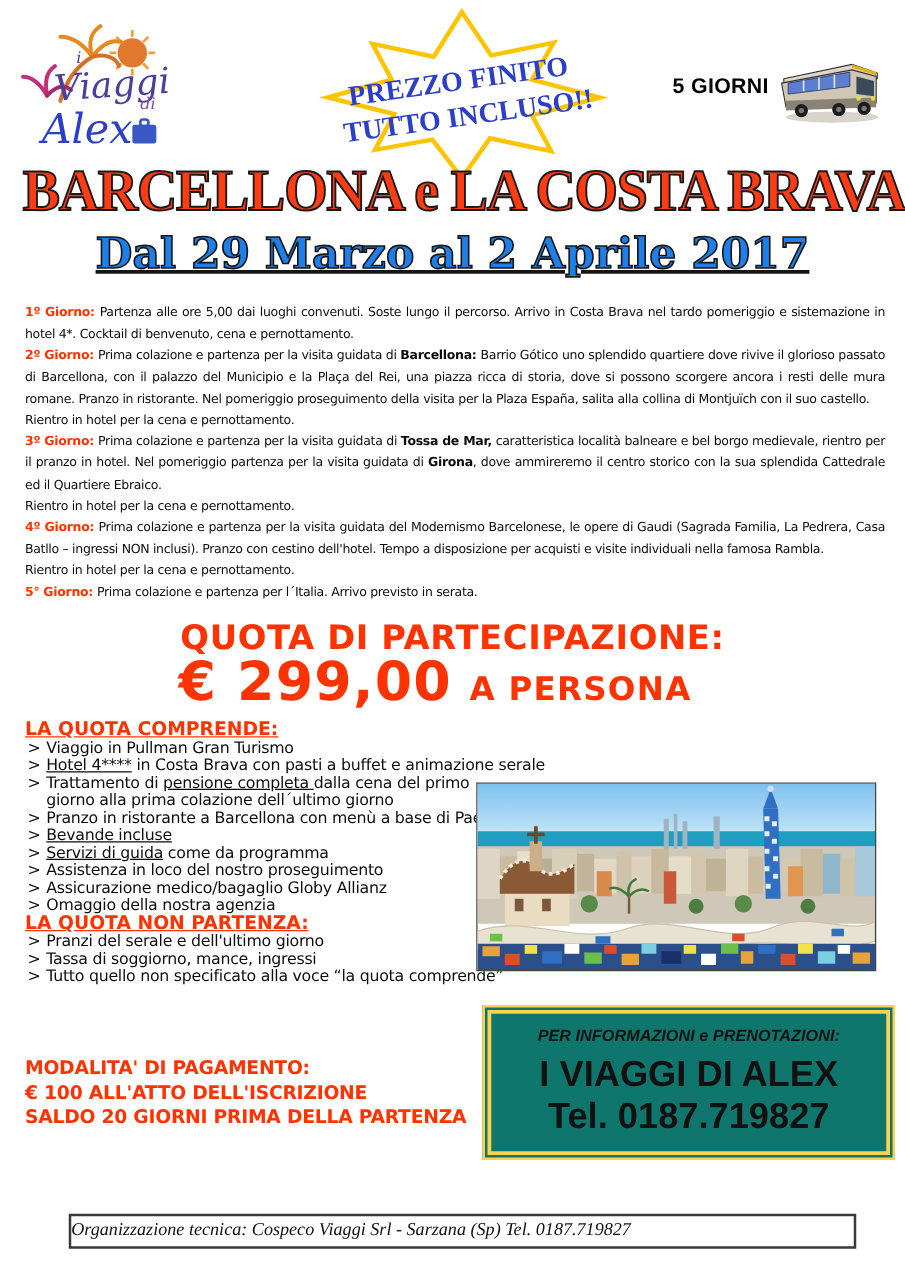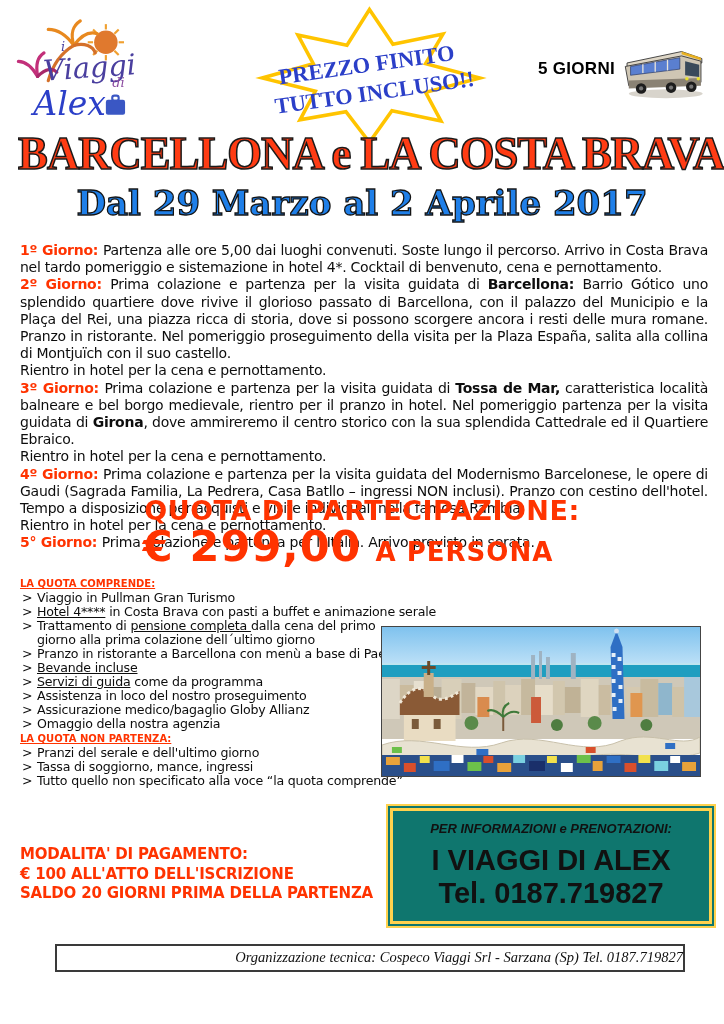--- a/index.html
+++ b/index.html
@@ -11,39 +11,39 @@
   #starburst{position:absolute;left:252px;top:6px;width:240px;height:144px;}
   #duration{position:absolute;left:538px;top:59px;font:bold 17px "Liberation Sans",sans-serif;color:#000;letter-spacing:.3px;}
   #bus{position:absolute;left:620px;top:38px;width:88px;height:64px;}
 
   
   .title{position:absolute;top:126px;left:0;width:724px;text-align:center;white-space:nowrap;
          font-family:"Liberation Serif",serif;font-weight:bold;font-size:47px;letter-spacing:-1px;
          color:#ff3c14;-webkit-text-stroke:1.6px #1a1a1a;transform:scaleX(.95);}
   .subtitle{position:absolute;top:183px;left:0;width:724px;text-align:center;white-space:nowrap;
          font-family:"DejaVu Serif",serif;font-weight:bold;font-size:34px;
-         color:#1f7fe8;-webkit-text-stroke:1.3px #141414;}
-
-  
-  #itinerary{position:absolute;left:20px;top:242px;width:688px;font-size:14px;line-height:17.2px;
+         color:#1f7fe8;text-decoration:underline;-webkit-text-stroke:1.3px #141414;}
+
+  
+  #itinerary{position:absolute;left:20px;top:242px;width:688px;font-size:10px;line-height:17.2px;
          text-align:justify;letter-spacing:-.25px;}
   #itinerary p{margin:0;}
   .seg-label{color:#ff3300;font-weight:bold;}
   .seg-bold{font-weight:bold;}
 
   
   #quota-heading{position:absolute;top:495px;left:0;width:724px;text-align:center;
          font-weight:bold;font-size:27px;color:#ff3300;letter-spacing:.5px;}
   #price-line{position:absolute;top:521px;left:0;width:696px;text-align:center;color:#ff3300;font-weight:bold;}
   #price{font-size:43px;letter-spacing:1px;}
   #price-suffix{font-size:26px;margin-left:14px;letter-spacing:1px;}
 
   
   #left-lists{position:absolute;left:20px;top:576px;width:700px;}
-  .list-head{font-weight:bold;font-size:10px;color:#ff3300;text-decoration:underline;line-height:15px;}
+  .list-head{font-weight:bold;font-size:15px;color:#ff3300;text-decoration:underline;line-height:15px;}
   .li{font-size:12.6px;line-height:14px;white-space:nowrap;letter-spacing:-.2px;}
   .bullet{display:inline-block;width:15px;padding-left:2px;}
   .cont{font-size:12.6px;line-height:14px;padding-left:17px;letter-spacing:-.2px;}
   .u{text-decoration:underline;}
   #supplemento{font-weight:bold;font-size:13.4px;color:#ff3300;margin-top:3px;letter-spacing:-.2px;}
 
   
   #photo{position:absolute;left:381px;top:626px;width:318px;height:149px;border:1px solid #444;z-index:5;background:#fff;}
 
   
@@ -51,22 +51,22 @@
   .contact-outer{border:2px solid #ffd24d;padding:2px;background:#0f766e;}
   .contact-inner{border:3px solid #ffd24d;padding:8px 6px 10px;text-align:center;}
   .contact-head{font:bold italic 13px "Liberation Sans",sans-serif;color:#111;margin:2px 0 8px;}
   .contact-name{font:bold 29px "Liberation Sans",sans-serif;color:#111;line-height:1.15;}
   .contact-phone{font:bold 29px "Liberation Sans",sans-serif;color:#111;line-height:1.15;}
 
   
   #payment{position:absolute;left:20px;top:845px;color:#ff3300;font-weight:bold;font-size:15px;line-height:19.5px;letter-spacing:-.2px;}
 
   
-  #footer{position:absolute;left:55px;top:944px;width:626px;border:2px solid #3a3a3a;padding:3px 0 4px;
-        text-align:right;font-family:"Liberation Serif",serif;font-style:italic;font-size:14.5px;color:#111;background:#fff;}
+  #footer{position:absolute;left:55px;top:971px;width:626px;border:2px solid #3a3a3a;padding:3px 0 4px;
+        text-align:left;font-family:"Liberation Serif",serif;font-style:italic;font-size:14.5px;color:#111;background:#fff;}
 </style>
 </head>
 <body>
 
 <div class="page">
 
   <svg id="logo" viewBox="0 0 120 100">
     <g>
       <circle cx="88" cy="24" r="11" fill="#e0792e"></circle>
       <g stroke="#f0a030" stroke-width="2">

